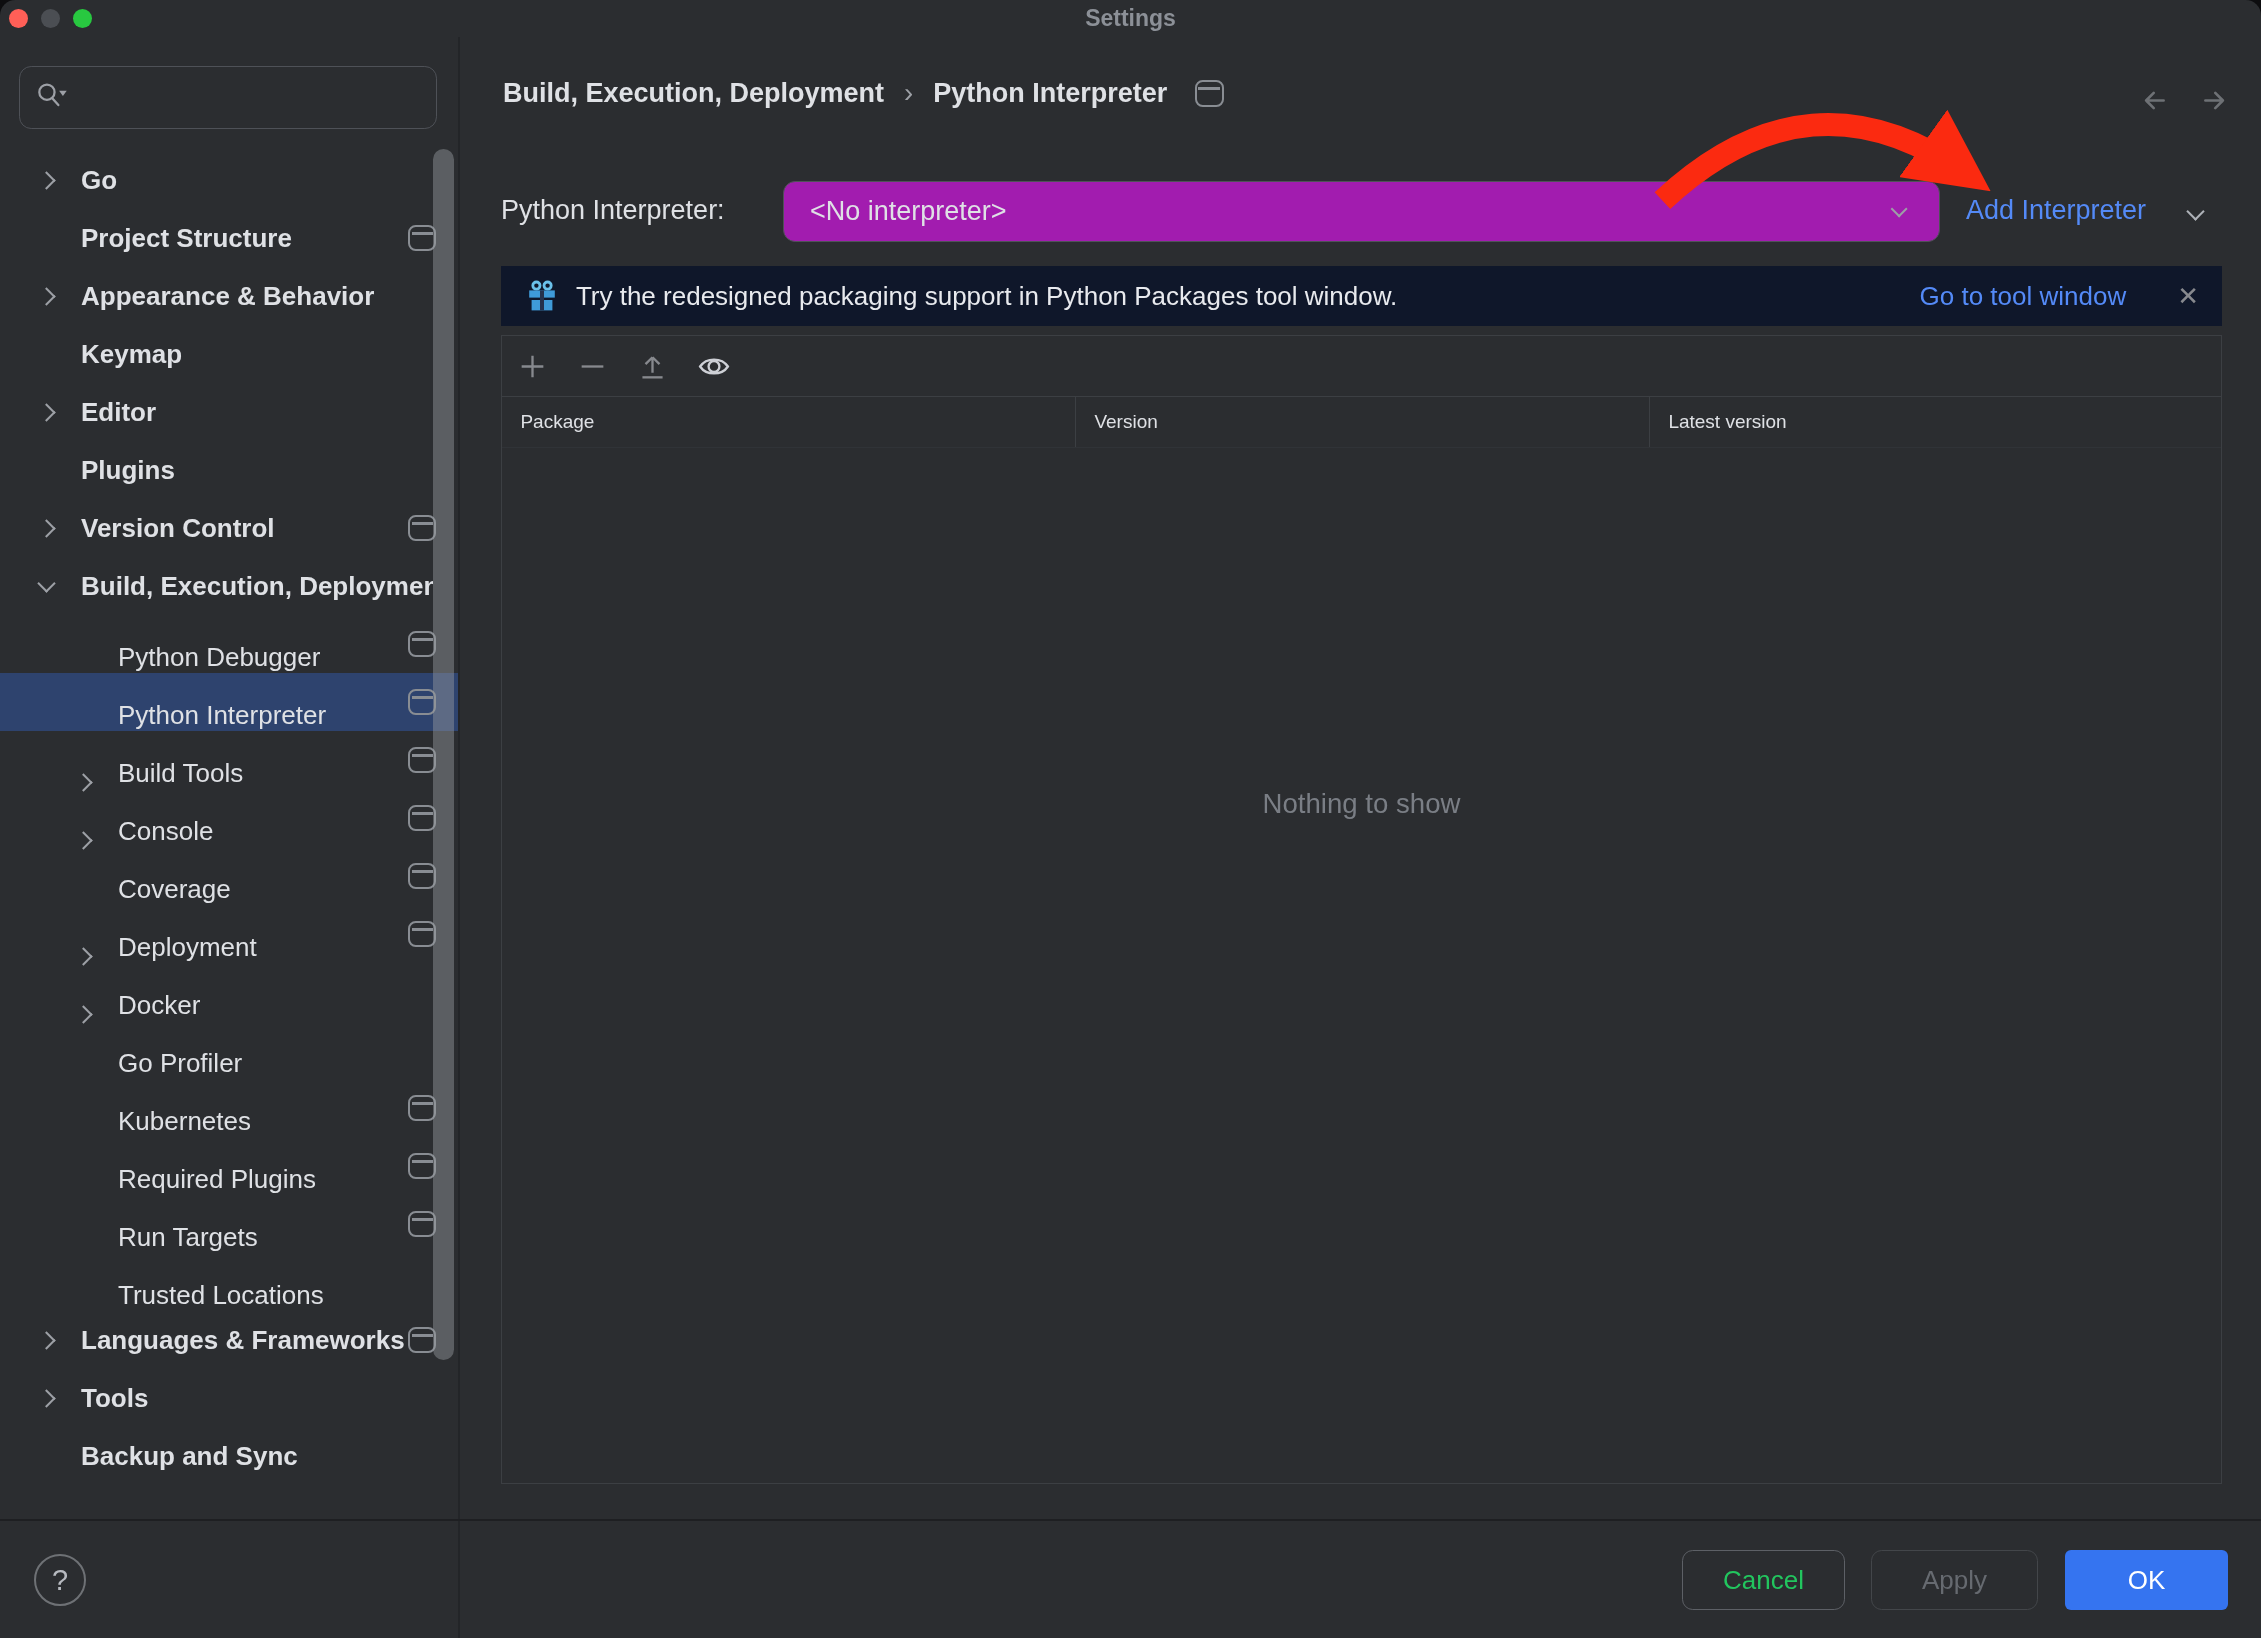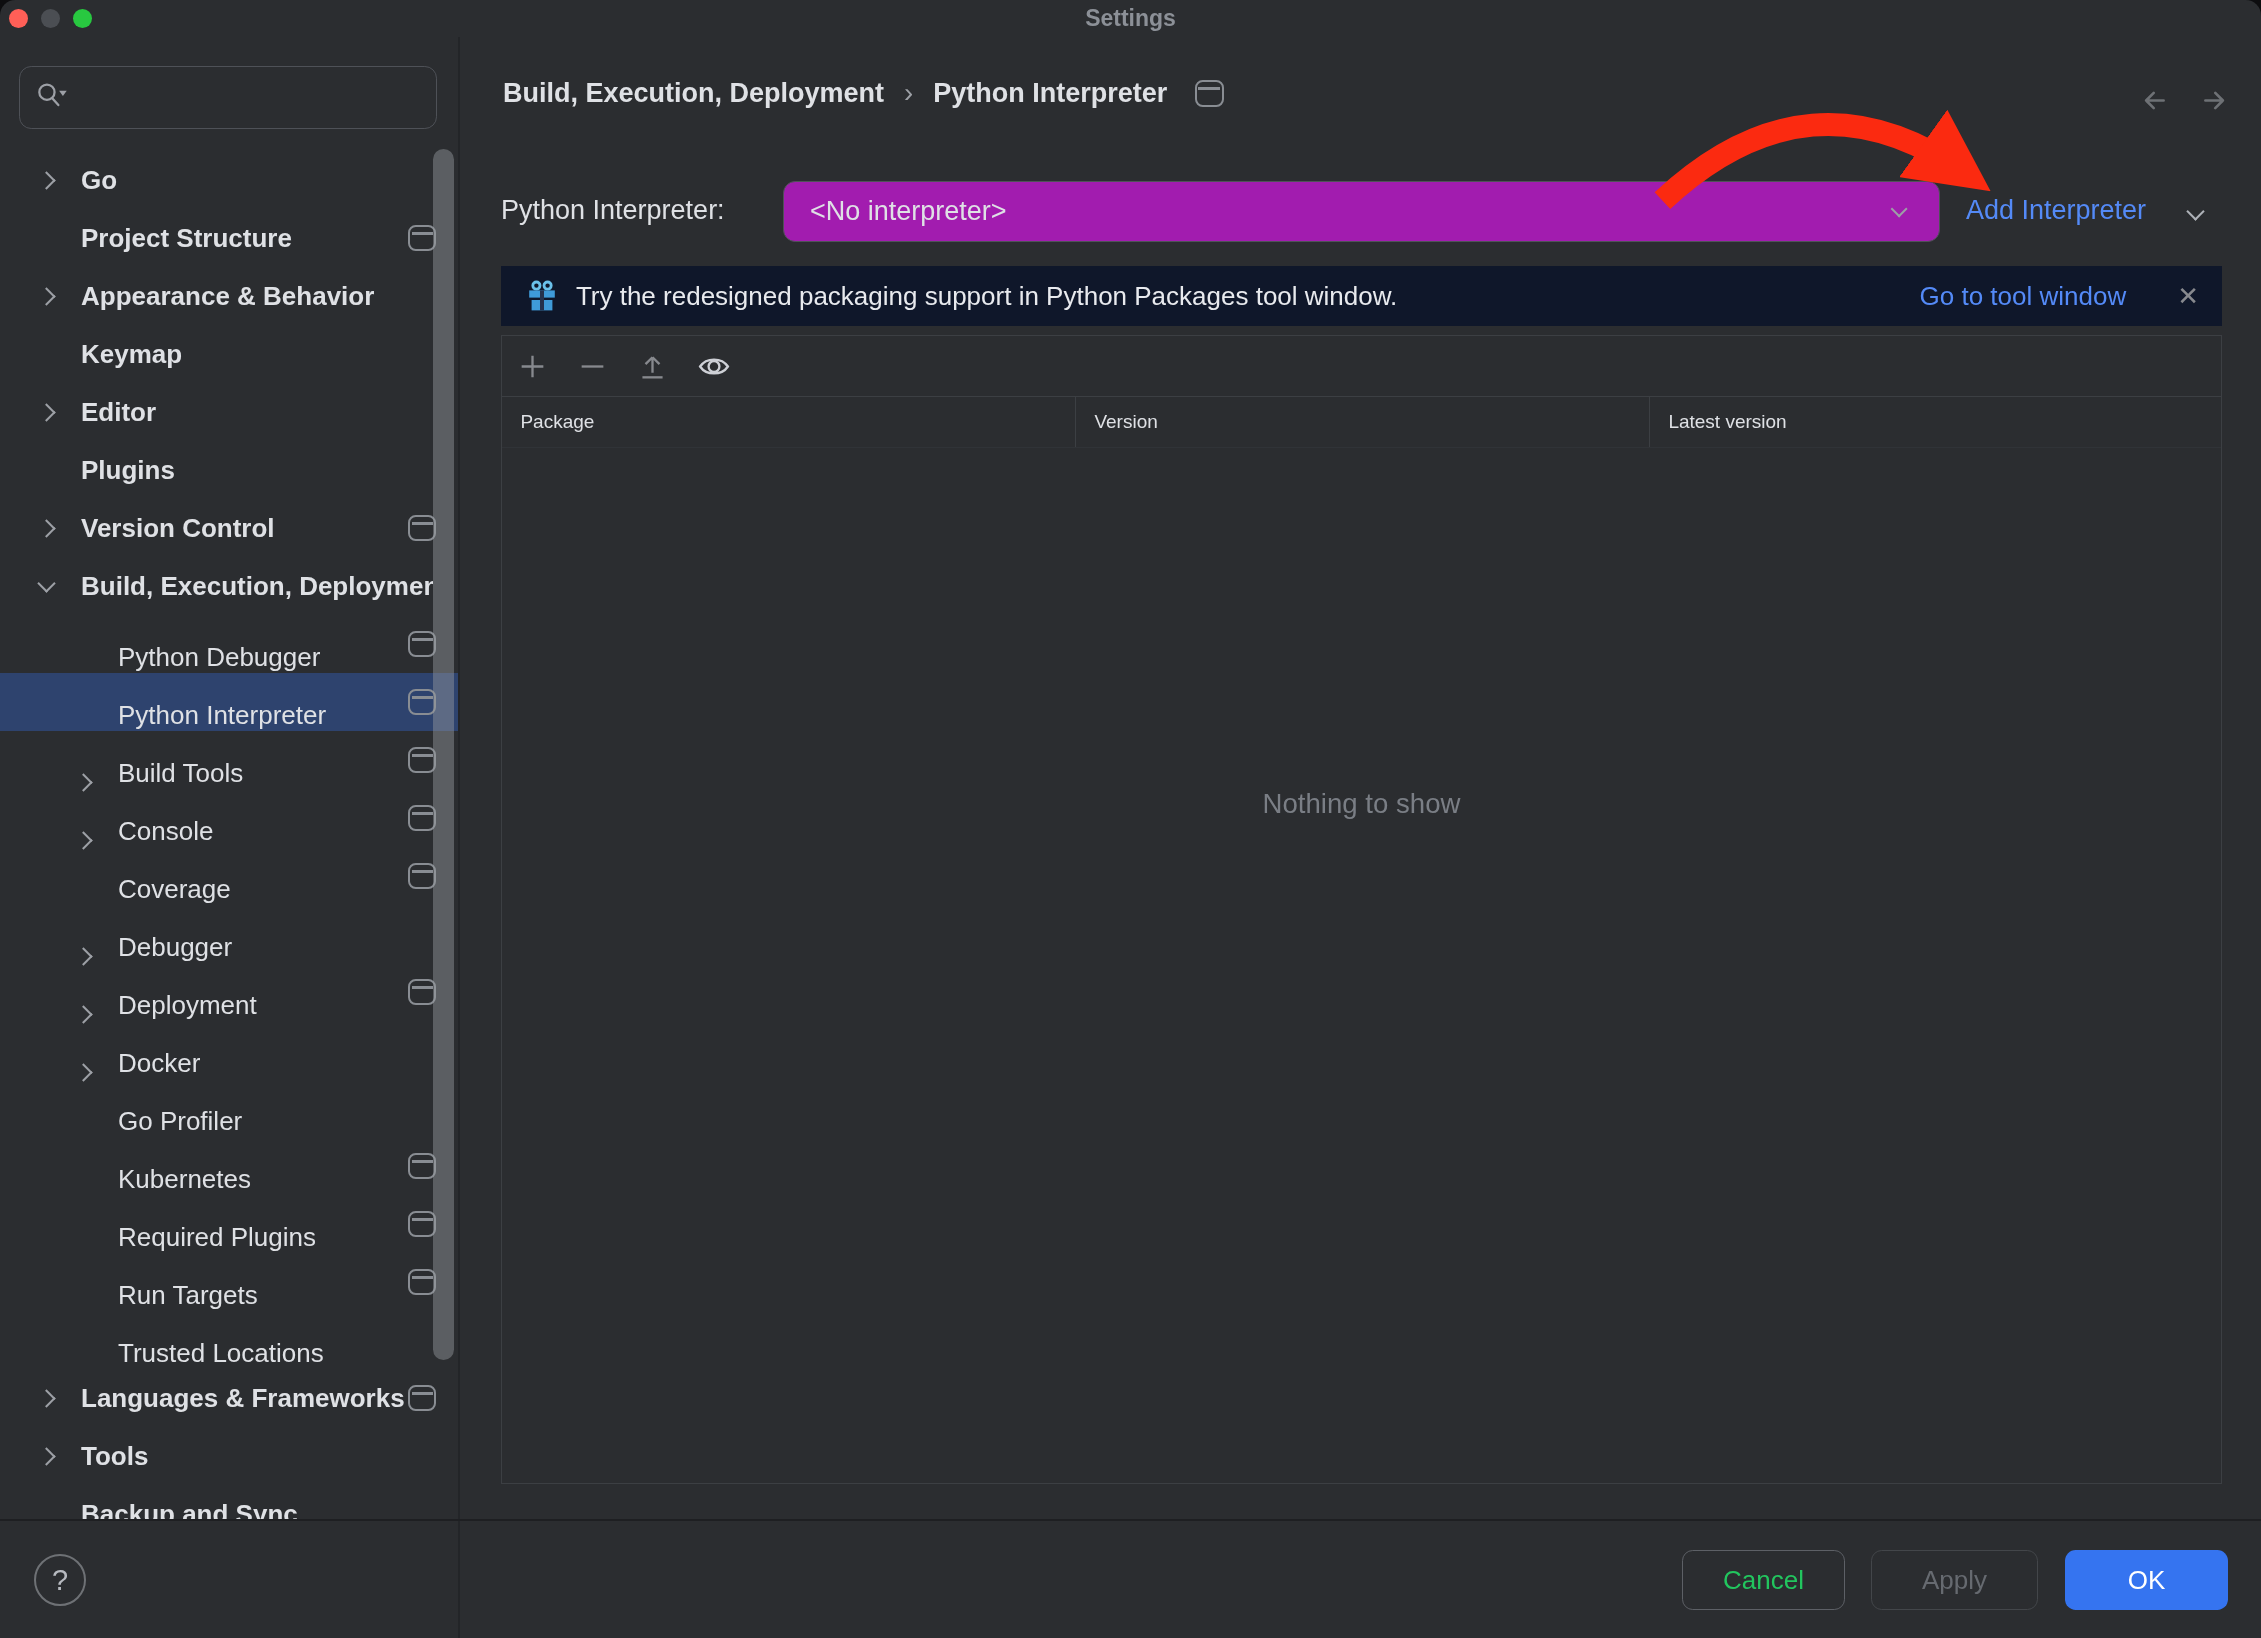--- a/index.html
+++ b/index.html
@@ -68,21 +68,21 @@
 
   
   .red-arrow{position:absolute;left:0;top:0;pointer-events:none;}
 
   
   .footer-divider{position:absolute;left:0;right:0;top:1519px;height:1.5px;background:#1e1f22;}
   .help-btn{position:absolute;left:34px;top:1554px;width:52px;height:52px;border:2.3px solid #6e7175;border-radius:50%;display:flex;align-items:center;justify-content:center;font-size:29px;color:#b7bac0;cursor:pointer;}
   .btn{position:absolute;top:1550px;height:60px;border-radius:10.7px;display:flex;align-items:center;justify-content:center;font-size:26px;cursor:pointer;}
   .btn.cancel{left:1682px;width:163px;border:1.5px solid #5d6066;color:#22c55e;background:transparent;}
   .btn.apply{left:1871px;width:167px;border:1.5px solid #43464a;color:#666a70;background:transparent;}
-  .btn.ok{left:2065px;width:163px;background:#3574f0;color:#ffffff;}
+  .btn.ok{left:2065px;width:163px;background:#3574f0;color:#ffffff;border-radius:6px;}
 </style>
 </head>
 <body>
 
 <div id="win">
 
   <div class="titlebar">
     <span class="tl close"></span>
     <span class="tl min"></span>
     <span class="tl zoom"></span>
@@ -170,27 +170,20 @@
     <span class="chev-slot">
           <span class="chev right"></span>
         </span>
     <span class="label">Console</span>
     <span class="proj-icon"></span>
   </div>
       <div class="sb-row lvl1">
     <span class="chev-slot"></span>
     <span class="label">Coverage</span>
     <span class="proj-icon"></span>
-  </div>
-      <div class="sb-row lvl1">
-    <span class="chev-slot">
-          <span class="chev right"></span>
-        </span>
-    <span class="label">Debugger</span>
-
   </div>
       <div class="sb-row lvl1">
     <span class="chev-slot">
           <span class="chev right"></span>
         </span>
     <span class="label">Deployment</span>
     <span class="proj-icon"></span>
   </div>
       <div class="sb-row lvl1">
     <span class="chev-slot">

